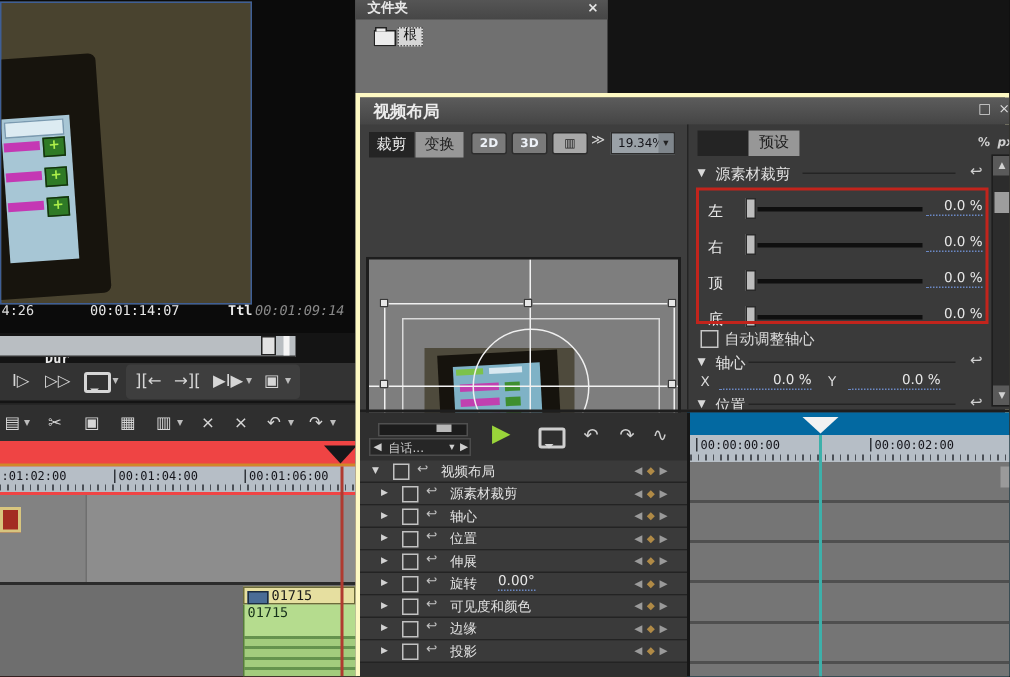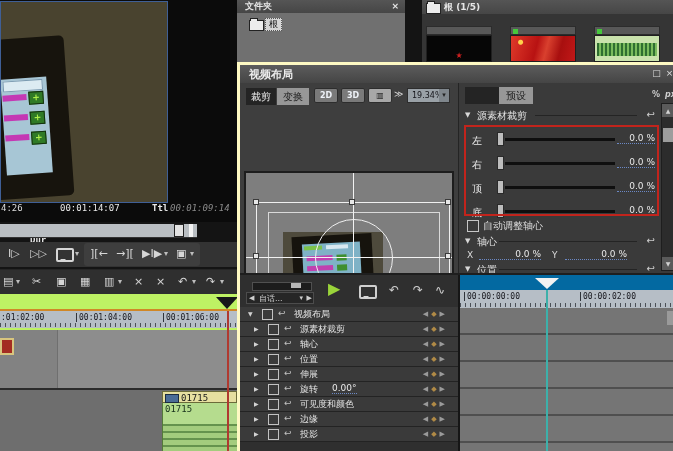--- a/index.html
+++ b/index.html
@@ -26,21 +26,21 @@
 
   .player-row{left:0;top:242px;width:237px;height:25px;background:#333;}
   .pgroup{left:84px;top:1px;width:116px;height:23px;background:#3e3e3e;border-radius:3px;}
   .icn{position:absolute;color:#d6d6d6;font-size:11px;line-height:23px;}
   .icn-s{font-size:8px;color:#bdbdbd;}
   .bubble{position:absolute;width:14px;height:10px;border:2px solid #d6d6d6;border-radius:2px;}
   .bubble::after{content:"";position:absolute;left:2px;bottom:-5px;border:3px solid transparent;border-top-color:#d6d6d6;}
   .toolbar-row{left:0;top:269px;width:237px;height:25px;background:#2f2f2f;border-top:1px solid #262626;}
 
   
-  .seq{left:0;top:294px;width:237px;height:157px;background:#bef264;}
+  .seq{left:0;top:294px;width:237px;height:157px;background:#ef4444;}
   .seq-orange{left:0;top:15px;width:237px;height:2px;background:#d08828;}
   .ruler{background:#b6bec6;color:#16161c;font-family:"DejaVu Sans Mono",monospace;font-size:8px;}
   .ruler .rl{position:absolute;top:2px;border-left:1px solid #30343a;padding-left:2px;}
   .ticks{position:absolute;left:0;right:0;bottom:1px;height:4px;
          background:repeating-linear-gradient(90deg,#4b5057 0 1px,transparent 1px 5px);}
   .seq-ruler{left:0;top:17px;width:237px;height:17px;}
   .seq-tri{left:216px;top:3px;width:0;height:0;border-left:11px solid transparent;border-right:11px solid transparent;border-top:12px solid #17171a;}
   .seq-line{left:227px;top:17px;bottom:0;width:2px;background:#b03a30;z-index:6;}
   .track1{left:0;top:36px;width:237px;height:58px;background:#8d8d8d;}
   .track1-l{left:0;top:0;width:57px;height:58px;background:#828282;border-right:1px solid #6f6f6f;}
@@ -235,38 +235,20 @@
 
   <div class="abs folderp">
     <div class="panel-tb">
       <span style="position:absolute;left:8px;">文件夹</span>
       <span style="position:absolute;right:6px;top:0;">×</span>
     </div>
     <div class="fold" style="left:12px;top:20px;"></div>
     <span class="rootlbl" style="left:28px;top:18px;">根</span>
   </div>
 
-  <div class="abs binp">
-    <div class="panel-tb">
-      <span class="fold" style="left:4px;top:3px;"></span>
-      <span style="position:absolute;left:22px;">根 (1/5)</span>
-    </div>
-    <div class="thumbhead" style="left:4px;"></div>
-    <div class="thumbhead" style="left:88px;">
-        <span class="gdot"></span>
-      </div>
-    <div class="thumbhead" style="left:172px;">
-        <span class="gdot"></span>
-      </div>
-    <div class="thumb" style="left:4px;background:#060606;color:#cf2020;font-size:8px;text-align:center;line-height:40px;">★</div>
-    <div class="thumb" style="left:88px;background:radial-gradient(circle at 15% 25%, #ffd24a 0 2px, transparent 3px),linear-gradient(105deg,#e03a2a 0%,#b81212 40%,#d9402e 55%,#a80f0f 75%,#c21818 100%);"></div>
-    <div class="thumb" style="left:172px;background:#c9e2ac;">
-      <div style="position:absolute;left:2px;right:2px;top:7px;height:13px;background:repeating-linear-gradient(90deg,#2e6e30 0 2px,#79bb5c 2px 4px);"></div>
-    </div>
-  </div>
 
   <div class="abs dialog">
     <div class="abs dlg-tb">
       <span class="dlg-title">视频布局</span>
       <span class="dlg-btn" style="left:410px;">□</span>
       <span class="dlg-btn" style="left:423px;">×</span>
     </div>
 
     <div class="abs" style="left:0;top:18px;width:218px;height:190px;">
       <div class="tab tab-on" style="left:6px;top:5px;width:30px;">裁剪</div>

